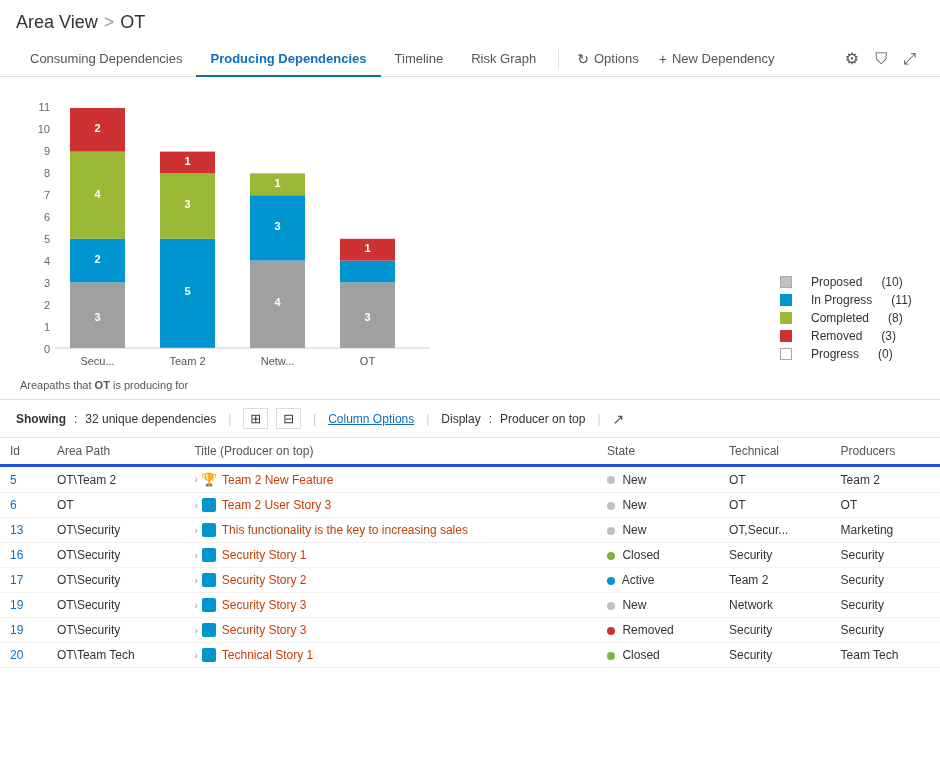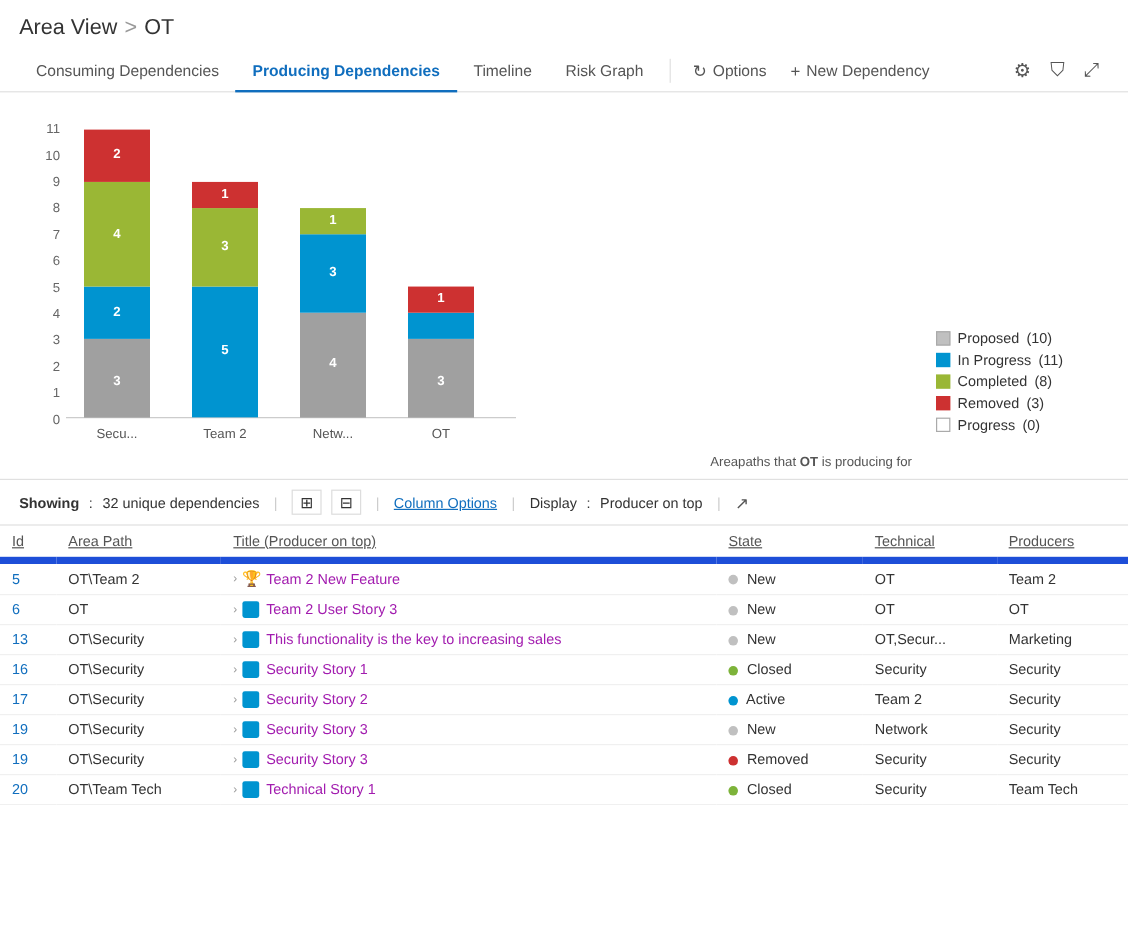--- a/index.html
+++ b/index.html
@@ -17,42 +17,42 @@
     .tab-item.active::after { content: ''; position: absolute; bottom: -1px; left: 0; right: 0; height: 2px; background: #106ebe; }
     .tab-divider { width: 1px; height: 20px; background: #e0e0e0; margin: 0 8px; }
     .tab-btn { display: flex; align-items: center; gap: 5px; padding: 6px 10px; cursor: pointer; color: #555; font-size: 13px; border: none; background: none; }
     .icon-btn { padding: 6px 8px; cursor: pointer; color: #555; border: none; background: none; font-size: 16px; }
     .spacer { flex: 1; }
 
     
     .chart-section { padding: 16px 20px 8px; display: flex; gap: 20px; align-items: flex-end; }
     .chart-container { flex: 1; position: relative; }
     .chart-legend { display: flex; flex-direction: column; gap: 4px; font-size: 12px; padding-bottom: 30px; min-width: 140px; }
-    .legend-item { display: flex; align-items: center; gap: 6px; }
+    .legend-item { display: flex; align-items: center; gap: 19px; }
     .legend-dot { width: 12px; height: 12px; display: inline-block; }
-    .chart-label { font-size: 11px; color: #555; text-align: right; margin-top: 6px; }
+    .chart-label { font-size: 11px; color: #555; text-align: left; margin-top: 6px; }
 
     
     .showing-bar { display: flex; align-items: center; padding: 8px 16px; border-top: 1px solid #e0e0e0; border-bottom: 1px solid #e0e0e0; gap: 8px; font-size: 12px; color: #333; flex-wrap: wrap; }
     .showing-bar .sep { color: #ccc; margin: 0 4px; }
     .showing-bar .link-btn { display: flex; align-items: center; gap: 3px; cursor: pointer; color: #333; border: none; background: none; font-size: 12px; padding: 2px 6px; border: 1px solid #ddd; }
     .showing-bar .text-btn { cursor: pointer; color: #106ebe; text-decoration: underline; font-size: 12px; border: none; background: none; }
     .showing-label { font-weight: 600; }
     .expand-icon { cursor: pointer; font-size: 14px; color: #555; }
 
     
     .table-wrap { overflow-x: auto; }
     table { width: 100%; border-collapse: collapse; font-size: 12px; }
-    thead th { text-align: left; padding: 6px 10px; color: #555; font-weight: 400; border-bottom: 6px solid #1d4ed8; white-space: nowrap; text-decoration: underline; }
+    thead th { text-align: left; padding: 6px 10px; color: #555; font-weight: 400; border-bottom: 3px solid #1d4ed8; white-space: nowrap; }
     tbody td { padding: 5px 10px; border-bottom: 1px solid #f0f0f0; vertical-align: middle; white-space: nowrap; }
     .id-link { color: #106ebe; cursor: pointer; text-decoration: none; }
     .state-dot { display: inline-block; width: 8px; height: 8px; border-radius: 50%; margin-right: 4px; vertical-align: middle; }
     .title-cell { display: flex; align-items: center; gap: 4px; }
     .expand-chevron { color: #999; font-size: 10px; cursor: pointer; }
-    .title-text { color: #a21caf; cursor: pointer; }
+    .title-text { color: #c2410c; cursor: pointer; }
 
     
     svg.bar-chart { display: block; }
   </style>
 </head>
 <body>
 
 <div class="breadcrumb">
   <span>Area View</span>
   <span class="breadcrumb-sep">&gt;</span>

